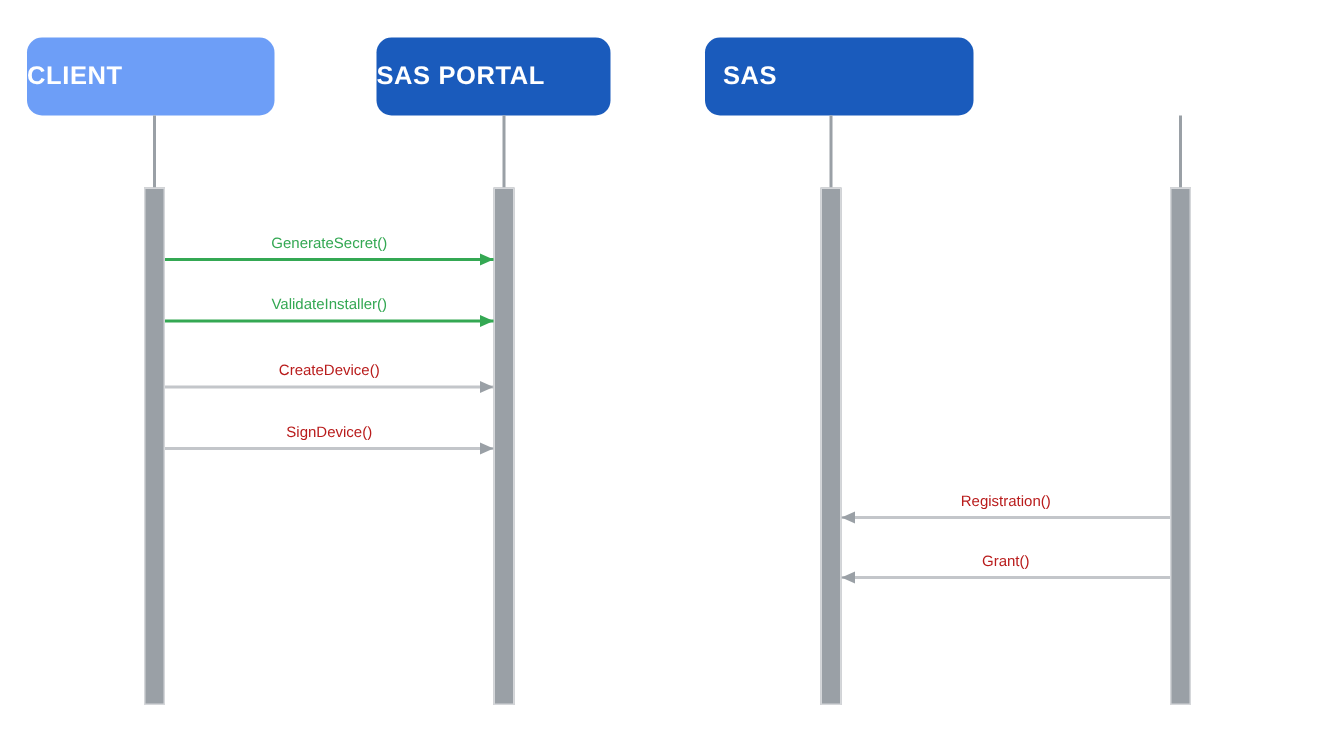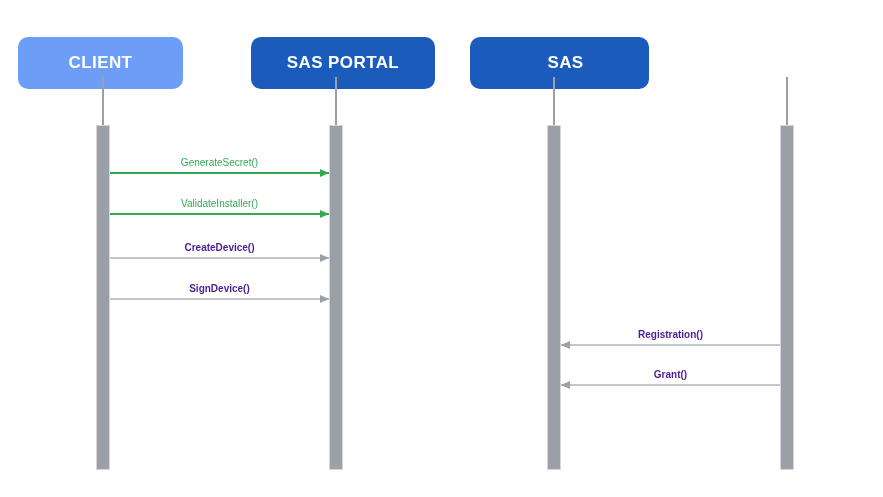--- a/index.html
+++ b/index.html
@@ -17,22 +17,20 @@
   }
 
   
   .actor-box {
     position: absolute;
     top: 25px;
     height: 52px;
     border-radius: 10px;
     display: flex;
     align-items: center;
-    justify-content: center;
-    margin-top: 12px;
   }
   .actor-label {
     color: #ffffff;
     font-size: 17px;
     font-weight: bold;
     letter-spacing: 0.4px;
   }
   .fill-light-blue  { background: #6D9EF7; }
   .fill-dark-blue   { background: #1A5BBC; }
   .fill-medium-blue { background: #4285F4; }
@@ -85,35 +83,35 @@
     border-bottom: 4px solid transparent;
   }
   .message.dir-right .msg-arrow { right: 0; border-left: 9px solid; }
   .message.dir-left  .msg-arrow { left: 0;  border-right: 9px solid; }
 
   .message.green .msg-line  { background: #34A853; }
   .message.green .msg-label { color: #34A853; }
   .message.green .msg-arrow { border-left-color: #34A853; border-right-color: #34A853; }
 
   .message.gray .msg-line  { background: #C3C6CA; }
-  .message.gray .msg-label { color: #4c1d95; font-weight: bold; }
+  .message.gray .msg-label { color: #b91c1c; }
   .message.gray .msg-arrow { border-left-color: #9AA0A6; border-right-color: #9AA0A6; }
 </style>
 </head>
 <body>
 
 <div class="diagram">
 
   <div class="actor-box fill-light-blue" style="left:18px;width:165px;">
     <span class="actor-label">CLIENT</span>
   </div>
   <div class="lifeline-stub" style="left:102px;"></div>
   <div class="activation-bar" style="left:96px;"></div>
 
-  <div class="actor-box fill-dark-blue" style="left:251px;width:184px;">
+  <div class="actor-box fill-dark-blue" style="left:251px;width:156px;">
     <span class="actor-label">SAS PORTAL</span>
   </div>
   <div class="lifeline-stub" style="left:335px;"></div>
   <div class="activation-bar" style="left:329px;"></div>
 
   <div class="actor-box fill-dark-blue" style="left:470px;width:167px;padding-left:12px;">
     <span class="actor-label">SAS</span>
   </div>
   <div class="lifeline-stub" style="left:553px;"></div>
   <div class="activation-bar" style="left:547px;"></div>

